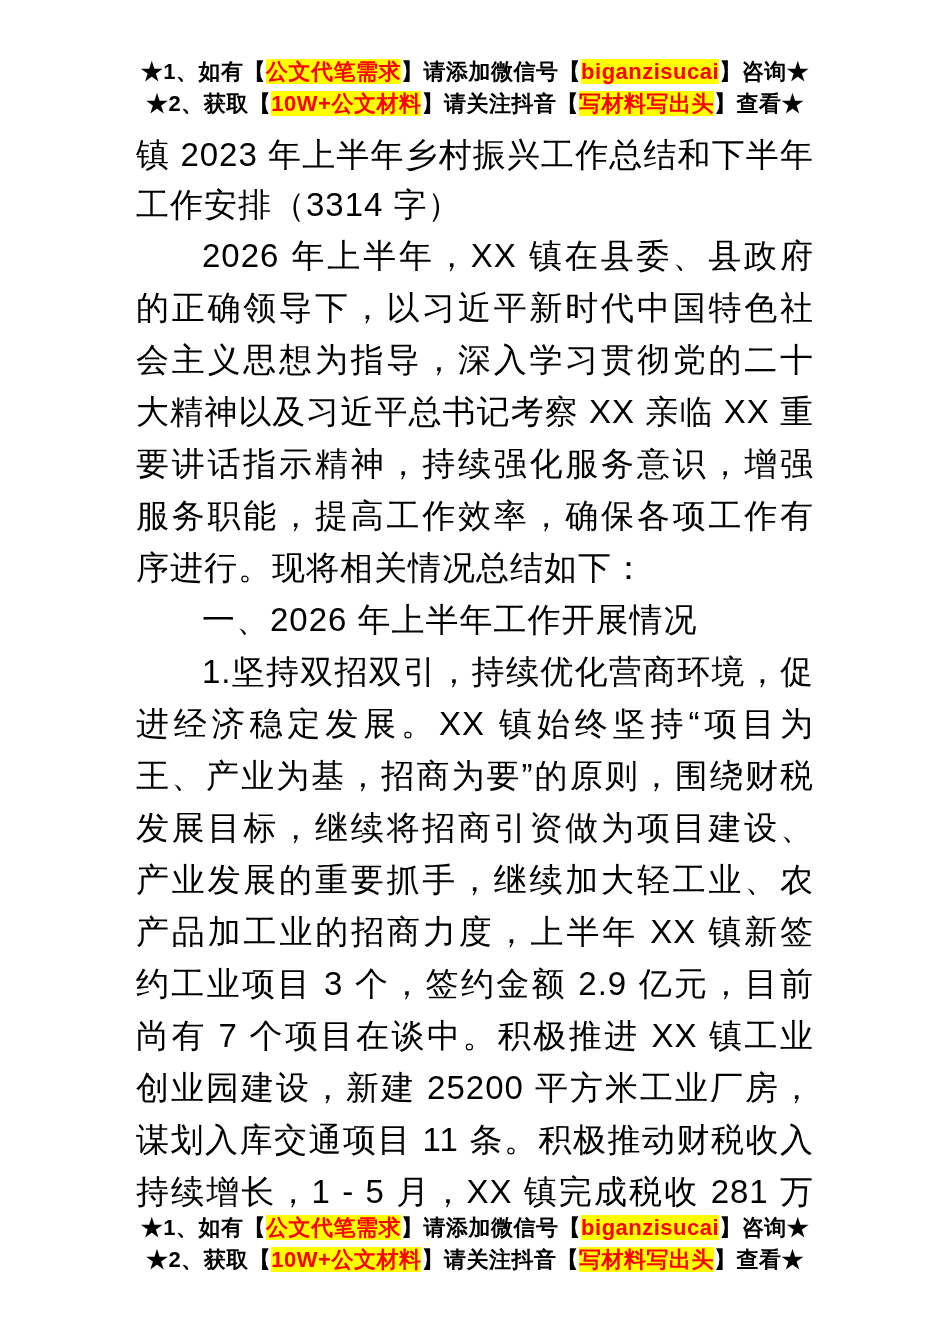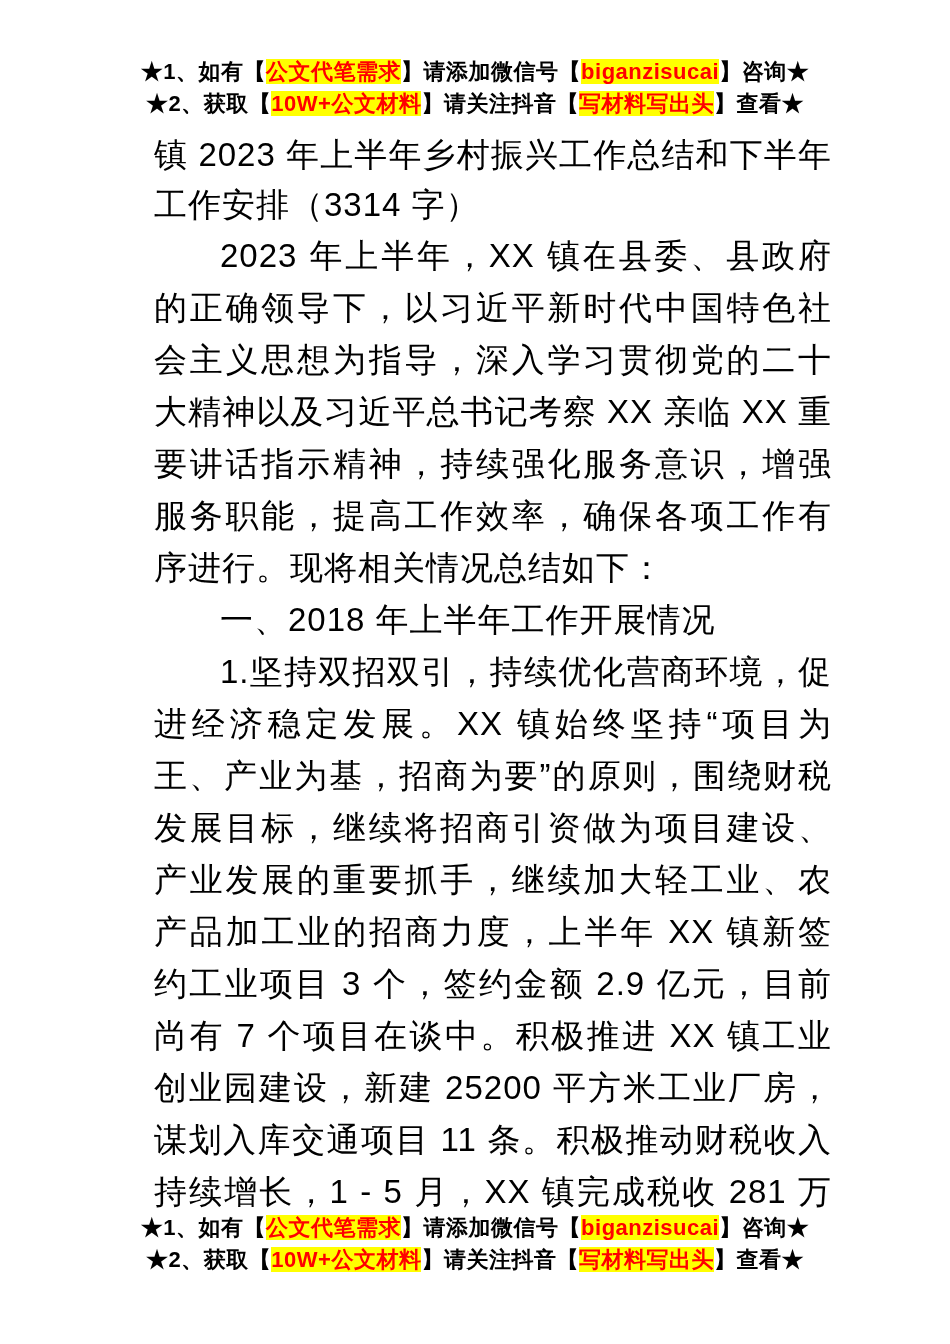--- a/index.html
+++ b/index.html
@@ -31,21 +31,21 @@
     color: var(--accent-red, #ff0000);
   }
   .u {
     text-underline-offset: 3px;
   }
   .reg { font-weight: bold; }
   
   .content {
     position: absolute;
     top: 130px;
-    left: 154px;
+    left: 136px;
     width: 678px;
     height: 1080px;
     overflow: hidden;
   }
   .title {
     margin: 0;
     font-size: 33px;
     line-height: 50px;
     font-weight: normal;
     text-align: justify;
@@ -69,22 +69,22 @@
     <div class="promo-line">
       <span>★1、如有【</span><span class="hl">公文代笔需求</span><span>】请</span><span class="u">添加</span><span class="reg">微信号</span><span>【</span><span class="hl u">biganzisucai</span><span>】咨询★</span>
     </div>
     <div class="promo-line">
       <span>★2、获取【</span><span class="hl">10W+公文材料</span><span>】请</span><span class="u">关注</span><span class="reg">抖音</span><span>【</span><span class="hl u">写材料写出头</span><span>】查看★</span>
     </div>
   </div>
 
   <div class="content">
     <p class="title">镇 2023 年上半年乡村振兴工作总结和下半年工作安排（3314 字）</p>
-    <p class="para">2023 年上半年，XX 镇在县委、县政府的正确领导下，以习近平新时代中国特色社会主义思想为指导，深入学习贯彻党的二十大精神以及习近平总书记考察 XX 亲临 XX 重要讲话指示精神，持续强化服务意识，增强服务职能，提高工作效率，确保各项工作有序进行。现将相关情况总结如下：</p>
-    <p class="para">一、2018 年上半年工作开展情况</p>
+    <p class="para">2026 年上半年，XX 镇在县委、县政府的正确领导下，以习近平新时代中国特色社会主义思想为指导，深入学习贯彻党的二十大精神以及习近平总书记考察 XX 亲临 XX 重要讲话指示精神，持续强化服务意识，增强服务职能，提高工作效率，确保各项工作有序进行。现将相关情况总结如下：</p>
+    <p class="para">一、2026 年上半年工作开展情况</p>
     <p class="para">1.坚持双招双引，持续优化营商环境，促进经济稳定发展。XX 镇始终坚持“项目为王、产业为基，招商为要”的原则，围绕财税发展目标，继续将招商引资做为项目建设、产业发展的重要抓手，继续加大轻工业、农产品加工业的招商力度，上半年 XX 镇新签约工业项目 3 个，签约金额 2.9 亿元，目前尚有 7 个项目在谈中。积极推进 XX 镇工业创业园建设，新建 25200 平方米工业厂房，谋划入库交通项目 11 条。积极推动财税收入持续增长，1 - 5 月，XX 镇完成税收 281 万元，同比增长 43.4%。同时，XX 镇积极落实“四到服务”，持续优化营商环境，通过走访企业、外出招商等方式了解企业发展，为企解忧，促进镇域经济发展。</p>
 
   </div>
 
   <div class="promo promo-bottom">
     <div class="promo-line">
       <span>★1、如有【</span><span class="hl">公文代笔需求</span><span>】请</span><span class="u">添加</span><span class="reg">微信号</span><span>【</span><span class="hl u">biganzisucai</span><span>】咨询★</span>
     </div>
     <div class="promo-line">
       <span>★2、获取【</span><span class="hl">10W+公文材料</span><span>】请</span><span class="u">关注</span><span class="reg">抖音</span><span>【</span><span class="hl u">写材料写出头</span><span>】查看★</span>

